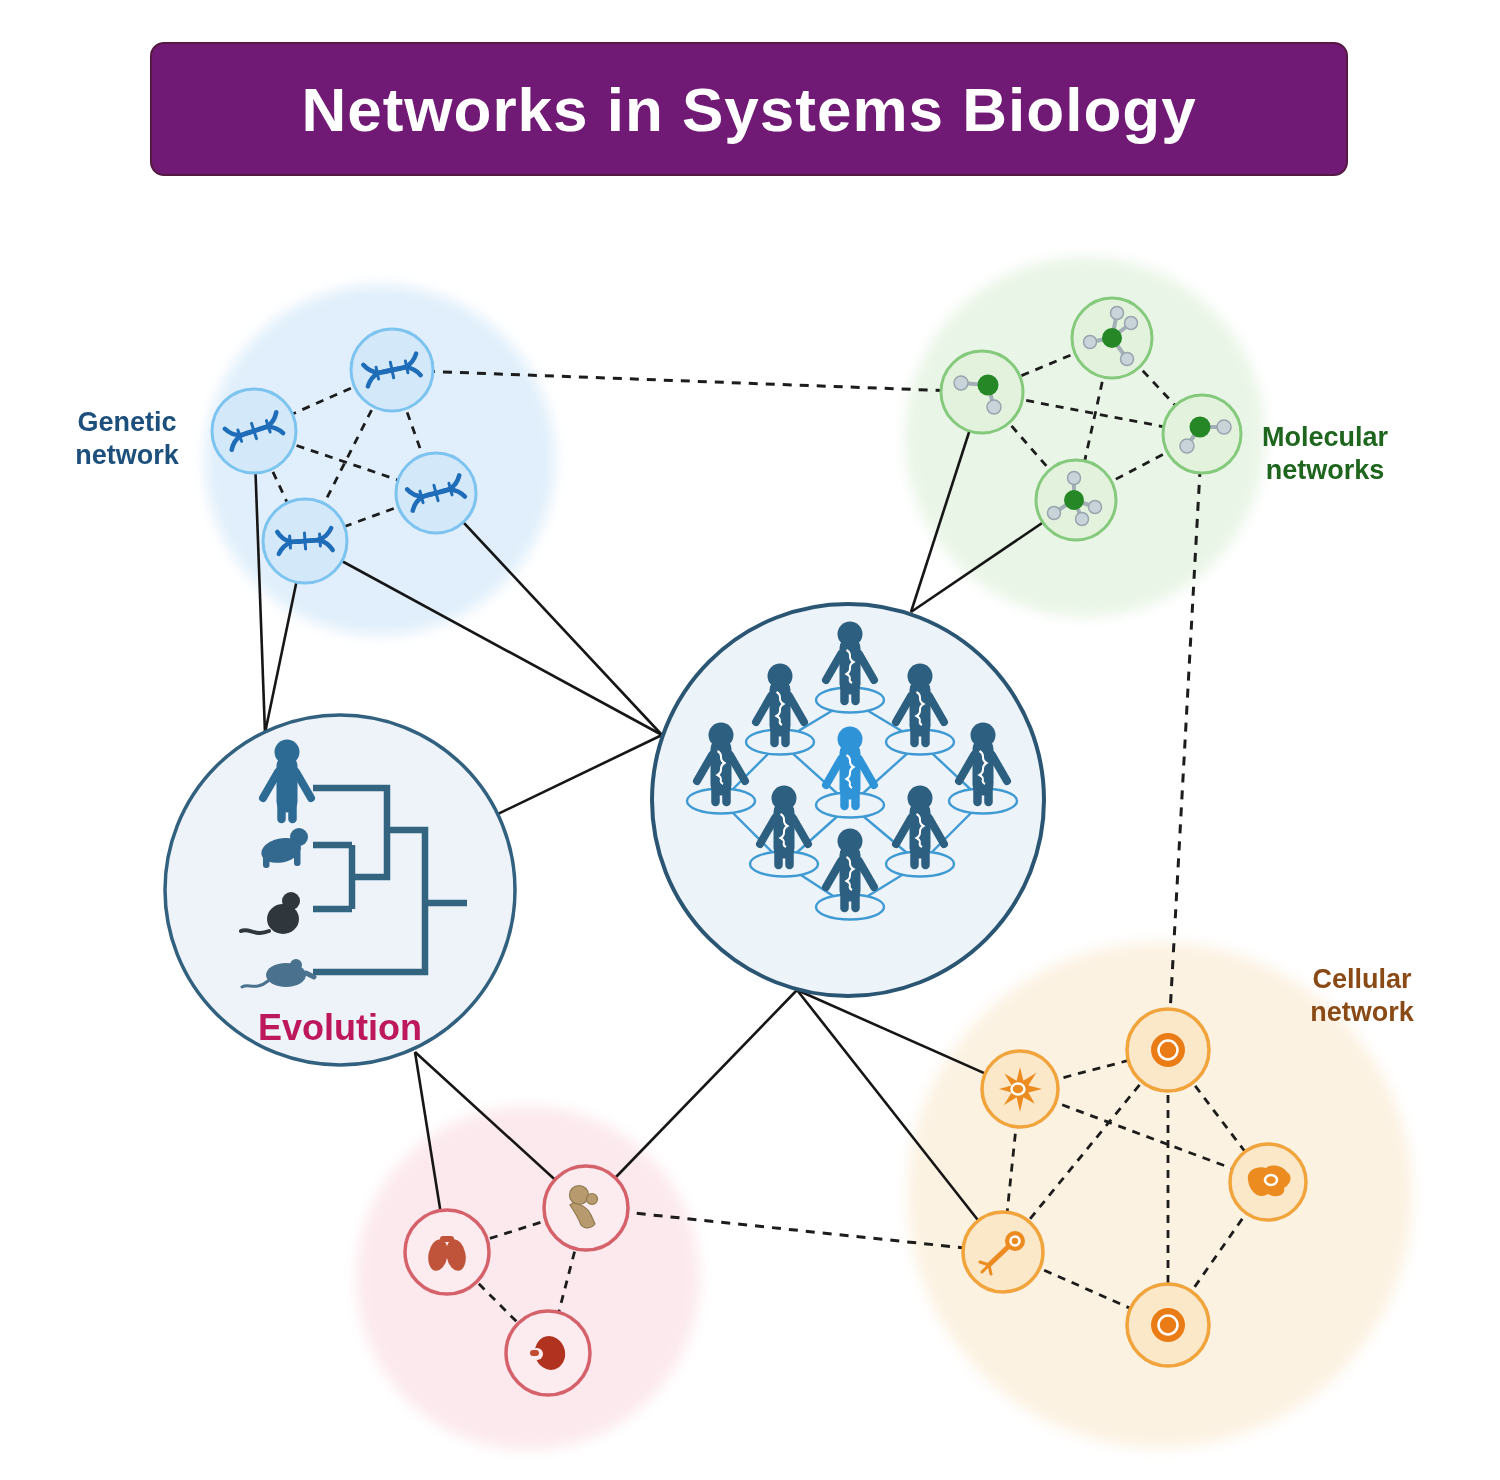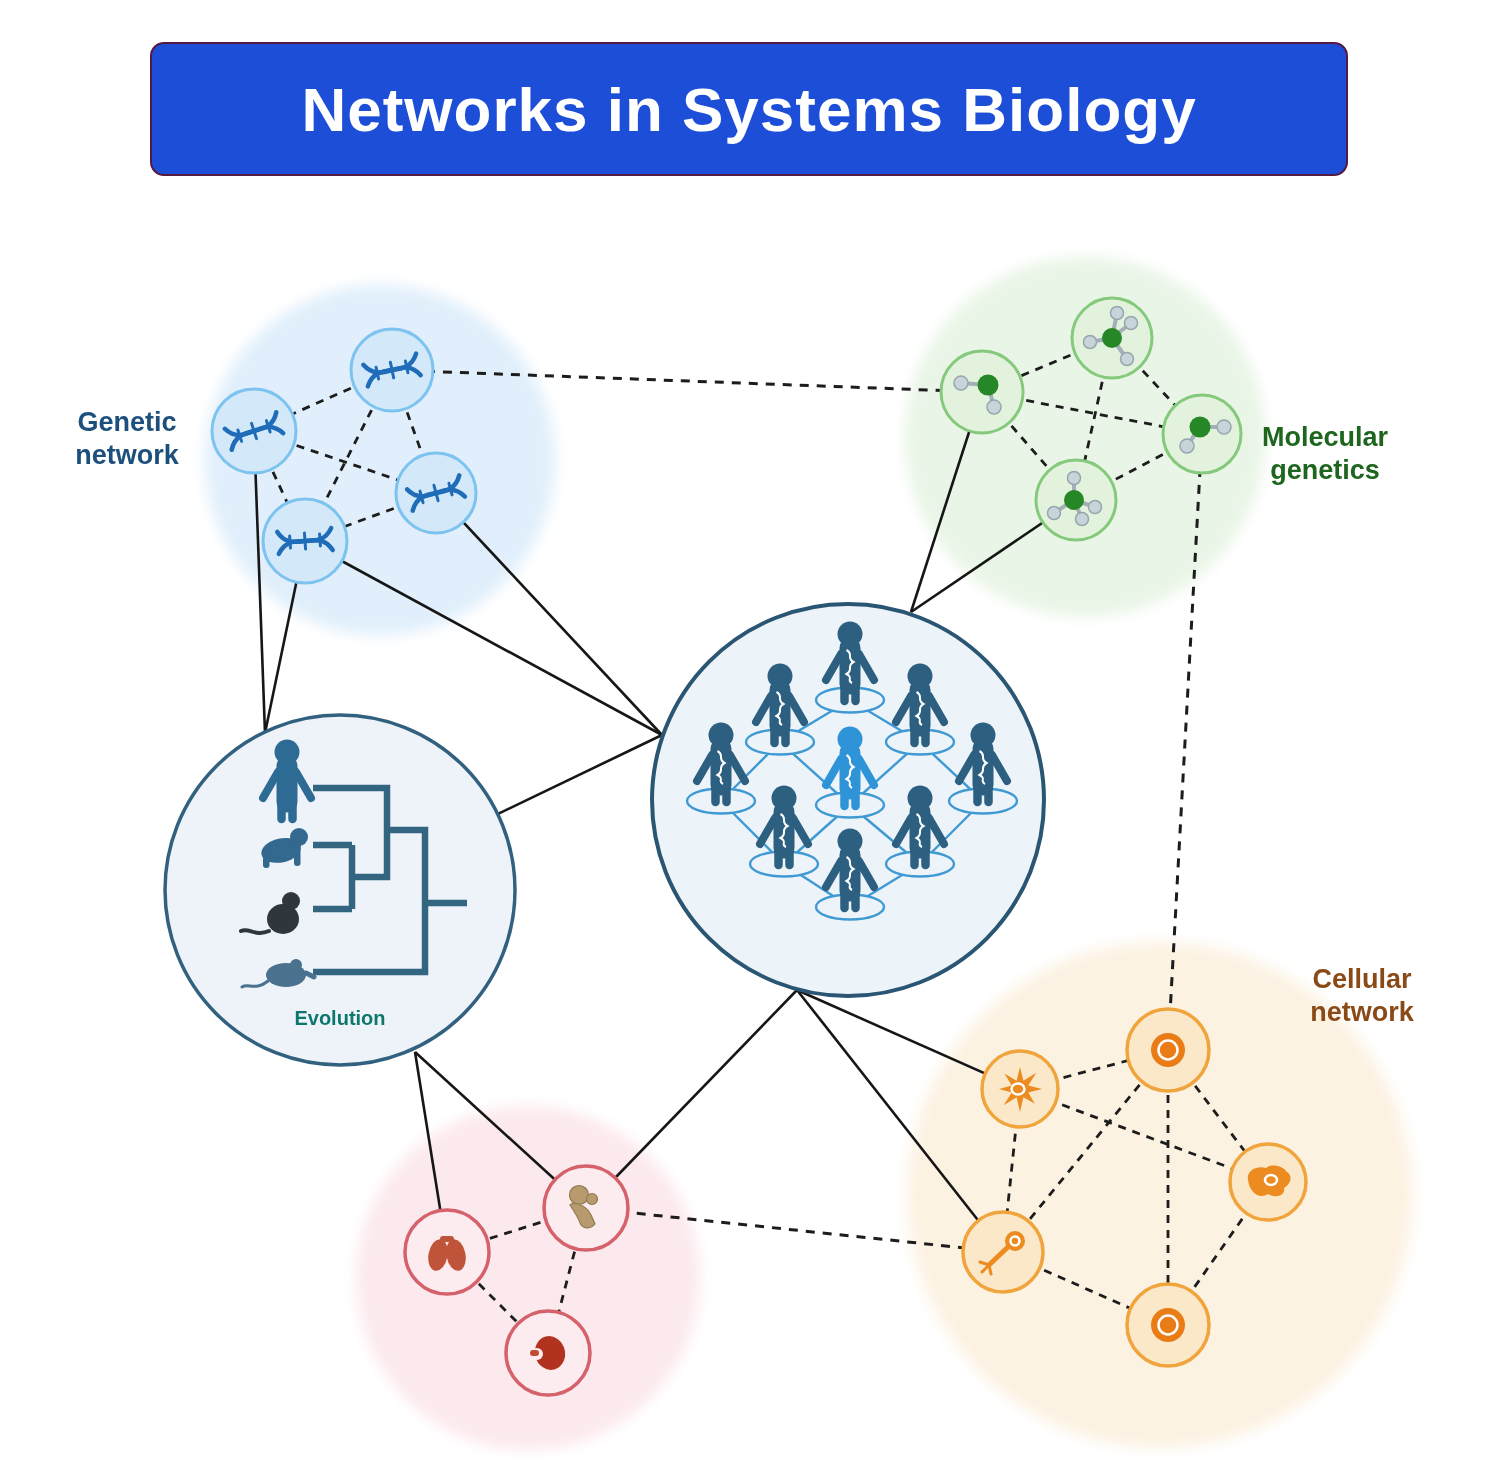--- a/index.html
+++ b/index.html
@@ -1,29 +1,29 @@
 <!DOCTYPE html>
 <html><head>
 <meta charset="utf-8">
 <style>
   html,body{margin:0;padding:0;background:#ffffff;}
   #stage{position:relative;width:1500px;height:1480px;background:#ffffff;overflow:hidden;
          font-family:"Liberation Sans",sans-serif;}
   #scene{position:absolute;left:0;top:0;}
   .title-bar{position:absolute;left:150px;top:42px;width:1198px;height:134px;
-             background:#1d4ed8;border:2px solid #561a42;border-radius:14px;box-sizing:border-box;}
+             background:#701a75;border:2px solid #561a42;border-radius:14px;box-sizing:border-box;}
   .title-text{width:100%;height:100%;display:flex;align-items:center;justify-content:center;
               color:#ffffff;font-size:62px;font-weight:bold;letter-spacing:1px;}
   .cluster-label{position:absolute;font-weight:bold;font-size:27px;line-height:1.22;
                  text-align:center;white-space:pre-line;}
   .lbl-genetic{left:27px;top:406px;width:200px;color:#1c4f7c;}
   .lbl-molecular{left:1225px;top:421px;width:200px;color:#1e651d;}
   .lbl-cellular{left:1262px;top:963px;width:200px;color:#8a4a16;}
   .lbl-organ{left:197px;top:1279px;width:200px;color:#a42355;}
-  .lbl-evolution{left:240px;top:1006px;width:200px;color:#0f766e;font-size:20px;}
+  .lbl-evolution{left:240px;top:1006px;width:200px;color:#be185d;font-size:36px;}
   .lbl-population{left:700px;top:924px;width:300px;color:#1a527a;font-size:28px;}
   .solid-edge{stroke:#161616;stroke-width:2.6;}
   .dashed-edge{stroke:#1c1c1c;stroke-width:3;stroke-dasharray:9 8;fill:none;}
   .intra-edge{stroke:#1c1c1c;stroke-width:2.8;stroke-dasharray:8 7;}
   .gen-node{fill:#d3e9fa;stroke:#7cc3f0;stroke-width:3;}
   .mol-node{fill:#e3f2dd;stroke:#85c97c;stroke-width:3;}
   .cel-node{fill:#fae8c9;stroke:#f1a33c;stroke-width:3.5;}
   .org-node{fill:#fdecef;stroke:#d5616b;stroke-width:3.5;}
   .lattice{stroke:#3f9ad4;stroke-width:2.4;}
   .lattice-ellipse{fill:#ecf3f9;stroke:#3f9ad4;stroke-width:2.4;}
@@ -329,18 +329,18 @@
   </g>
 </svg>
 
 <div class="title-bar">
   <div class="title-text">Networks in Systems Biology</div>
 </div>
 
 <div class="cluster-label lbl-genetic">Genetic
 network</div>
 <div class="cluster-label lbl-molecular">Molecular
-genetics</div>
+networks</div>
 <div class="cluster-label lbl-cellular">Cellular
 network</div>
 <div class="cluster-label lbl-evolution">Evolution</div>
 
 </div>
 
 </body></html>

